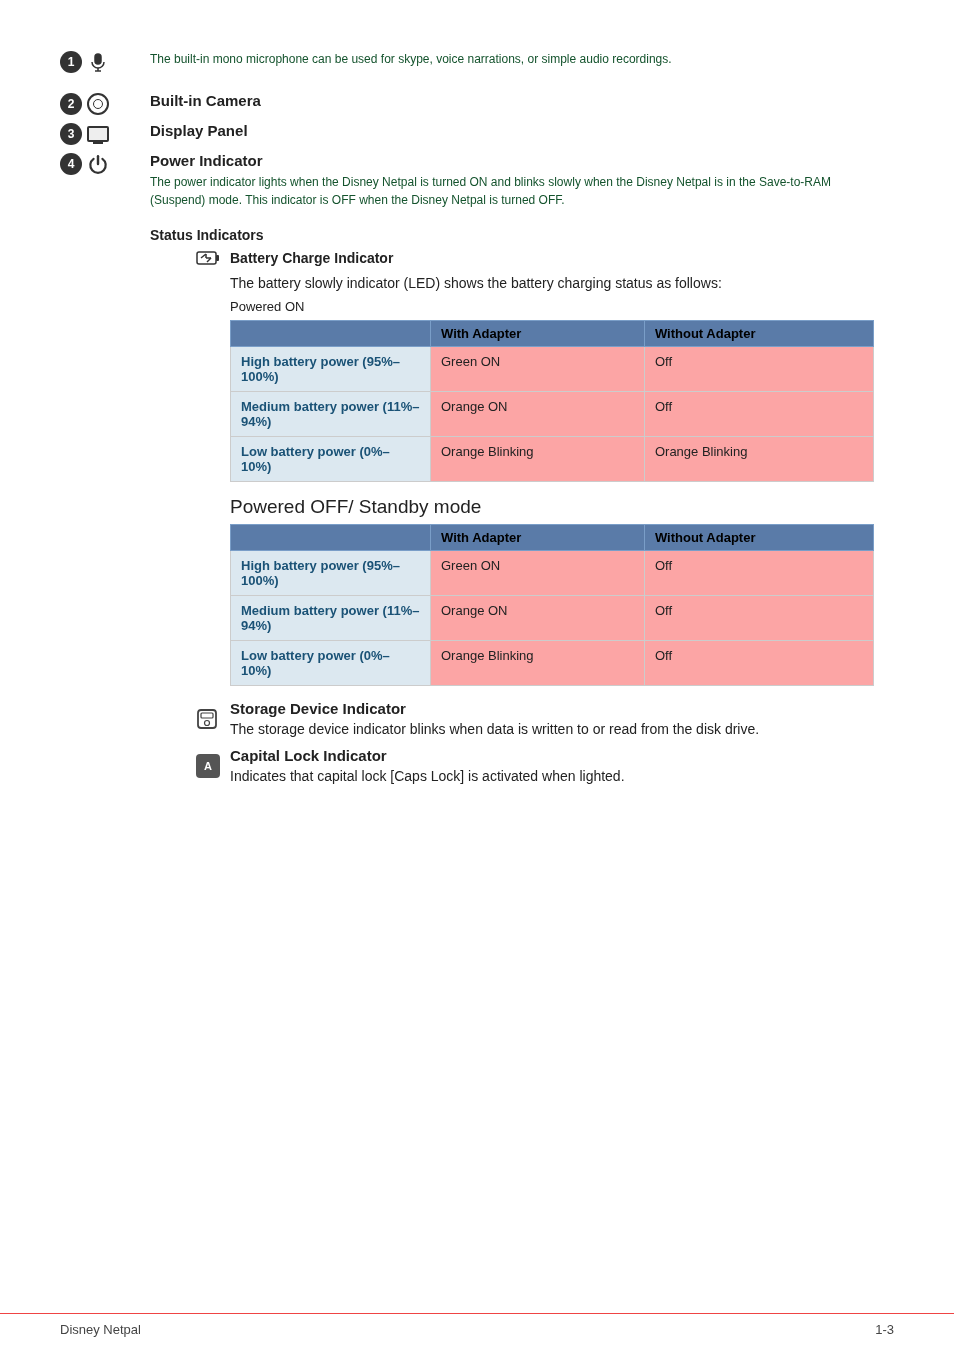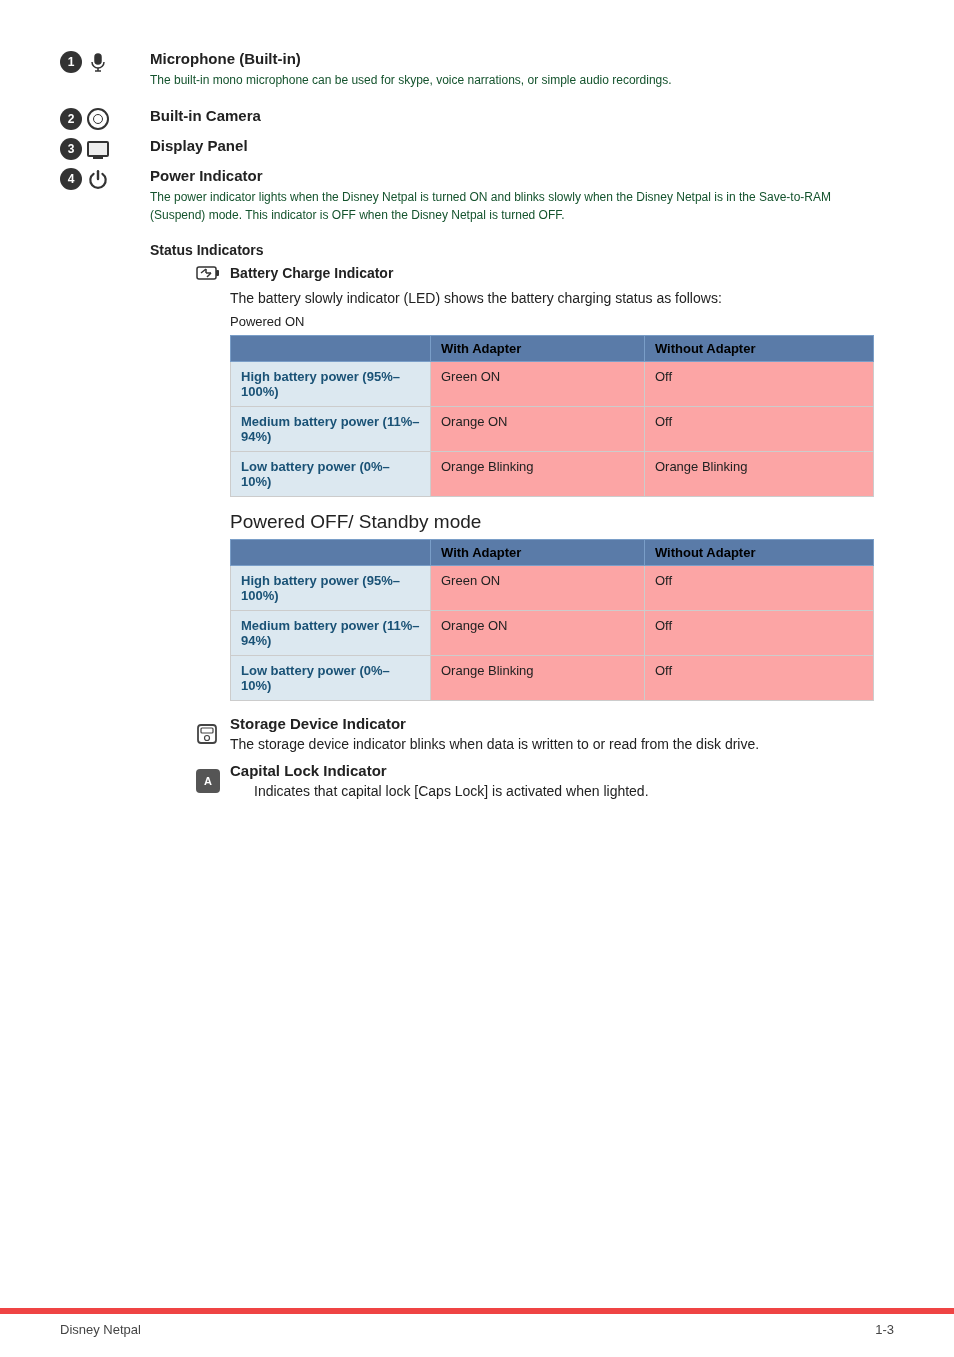--- a/index.html
+++ b/index.html
@@ -125,21 +125,21 @@
     .footer {
       position: absolute;
       bottom: 20px;
       left: 0;
       right: 0;
       display: flex;
       justify-content: space-between;
       padding: 0 60px;
       font-size: 13px;
       color: #444;
-      border-top: 6px solid #ef4444;
+      border-top: 1px solid #ef4444;
       padding-top: 8px;
     }
     .microphone-icon svg {
       width: 20px;
       height: 20px;
     }
     .camera-circle {
       width: 22px;
       height: 22px;
       border: 2px solid #333;
@@ -201,21 +201,20 @@
       <div class="icon-svg microphone-icon">
         <svg viewBox="0 0 20 20" fill="none" stroke="#222" stroke-width="1.5">
           <rect x="7" y="2" width="6" height="10" rx="3" fill="#333" stroke="#333"></rect>
           <path d="M4 10a6 6 0 0 0 12 0" stroke="#333" stroke-width="1.5" fill="none"></path>
           <line x1="10" y1="16" x2="10" y2="19" stroke="#333"></line>
           <line x1="7" y1="19" x2="13" y2="19" stroke="#333"></line>
         </svg>
       </div>
     </div>
     <div class="content-block">
-      <div class="section-title">Microphone (Built-in)</div>
       <div class="section-body">The built-in mono microphone can be used for skype, voice narrations, or simple audio recordings.</div>
     </div>
   </div>
 
   <div class="section" style="margin-bottom:6px;">
     <div class="icon-num">
       <div class="num-circle">
         <span>2</span>
       </div>
       <div class="icon-svg">
@@ -356,21 +355,21 @@
         <div style="font-size:14px; margin-top:4px;">The storage device indicator blinks when data is written to or read from the disk drive.</div>
       </div>
     </div>
 
     <div class="section-pair" style="margin-top:10px;">
       <div class="pair-icon-area">
         <div class="capslock-icon">A</div>
       </div>
       <div class="pair-content">
         <div style="font-weight:bold; font-size:15px;">Capital Lock Indicator</div>
-        <div style="font-size:14px; margin-top:4px;margin-left:24px;">Indicates that capital lock [Caps Lock] is activated when lighted.</div>
+        <div style="font-size:14px; margin-top:4px;">Indicates that capital lock [Caps Lock] is activated when lighted.</div>
       </div>
     </div>
 
   </div>
 
 </div>
 
 <div class="footer">
   <span>Disney Netpal</span>
   <span>1-3</span>

